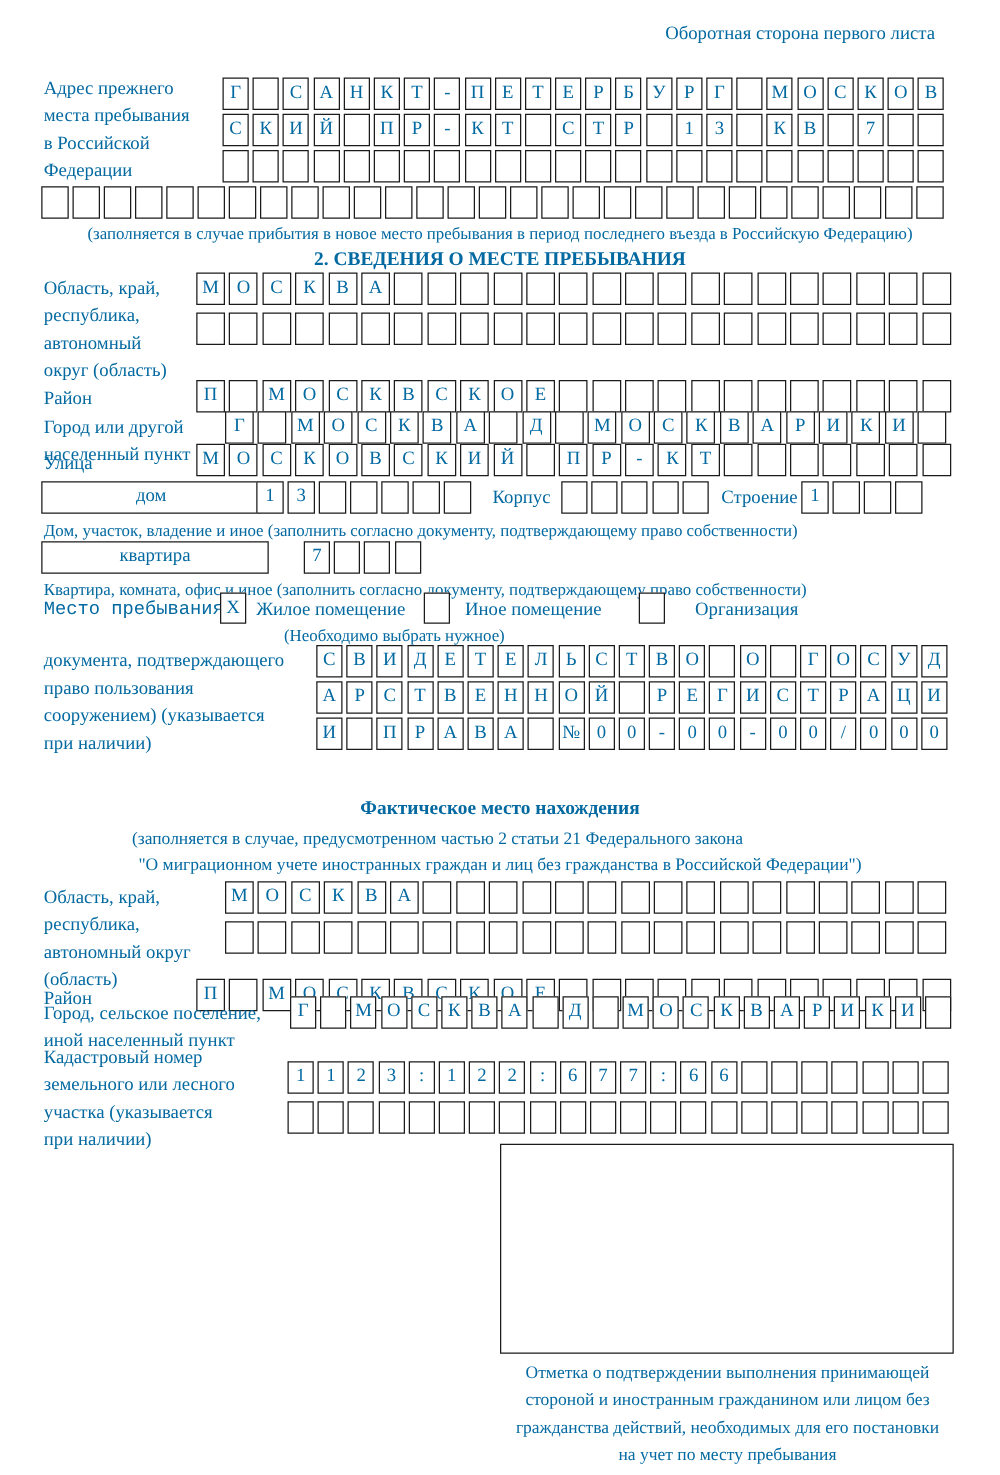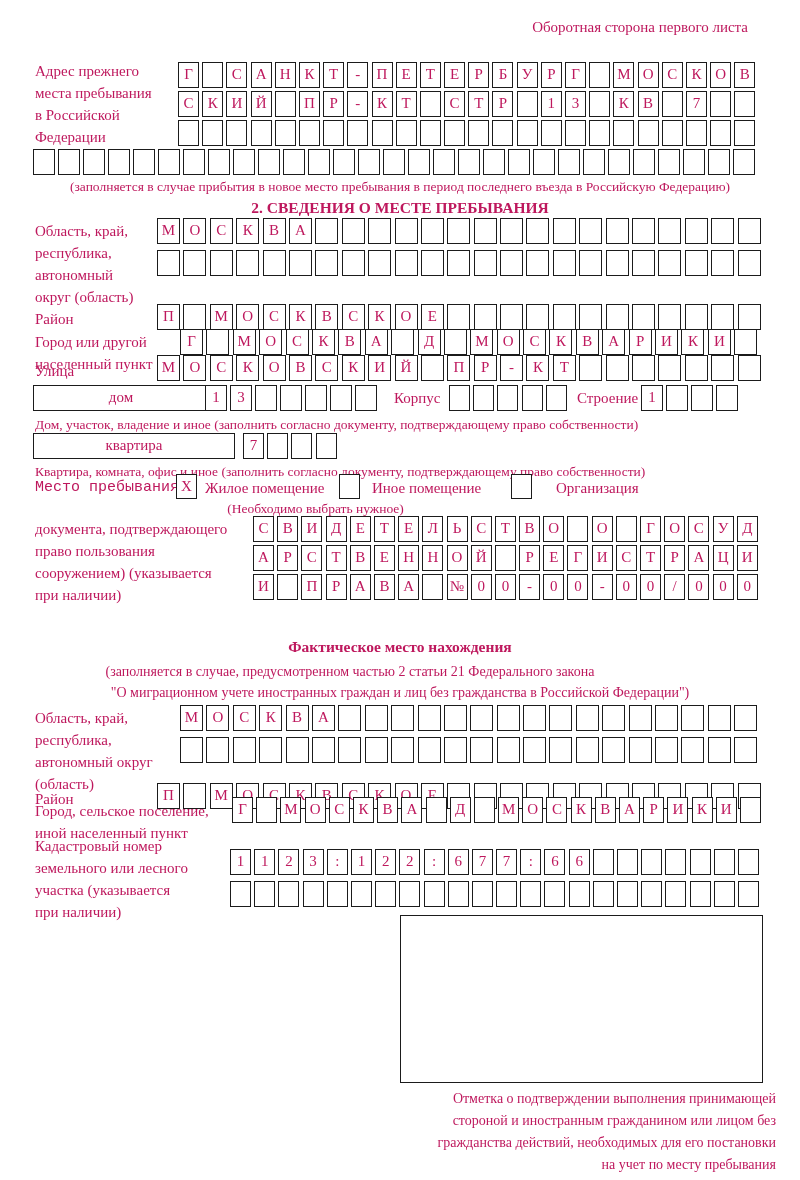--- a/index.html
+++ b/index.html
@@ -1,18 +1,18 @@
 <!DOCTYPE html>
 <html><head>
 <meta charset="utf-8">
 <style>
   * { margin:0; padding:0; box-sizing:border-box; }
   html,body { background:#ffffff; }
   .page { position:relative; width:800px; height:1180px; background:#fff;
-          font-family:"Liberation Serif","DejaVu Serif",serif; color:#be185d;
+          font-family:"Liberation Serif","DejaVu Serif",serif; color:#0369a1;
           overflow:hidden; }
   .abs { position:absolute; }
   .lbl { font-size:15px; line-height:22px; }
   .lbl .ln { white-space:nowrap; }
   .note { font-size:13.5px; line-height:17px; }
   .center { text-align:center; }
   .title { font-size:15.5px; font-weight:bold; }
   .row { position:absolute; white-space:nowrap; font-size:0; }
   .cell { display:inline-block; border:1.6px solid #1b1b1b; height:26px;
           text-align:center; font-size:15px; line-height:23px;
@@ -71,21 +71,21 @@
   <div class="row row-a" style="left:157px; top:355px;"><span class="cell">М</span><span class="cell">О</span><span class="cell">С</span><span class="cell">К</span><span class="cell">О</span><span class="cell">В</span><span class="cell">С</span><span class="cell">К</span><span class="cell">И</span><span class="cell">Й</span><span class="cell"></span><span class="cell">П</span><span class="cell">Р</span><span class="cell">-</span><span class="cell">К</span><span class="cell">Т</span><span class="cell"></span><span class="cell"></span><span class="cell"></span><span class="cell"></span><span class="cell"></span><span class="cell"></span><span class="cell"></span></div>
 
   <div class="widebox" style="left:33px; top:385px; width:176px;">дом</div>
   <div class="row row-c" style="left:205px; top:385px;"><span class="cell">1</span><span class="cell">3</span><span class="cell"></span><span class="cell"></span><span class="cell"></span><span class="cell"></span><span class="cell"></span></div>
   <div class="abs lbl" style="left:394px; top:387px;">Корпус</div>
   <div class="row row-b" style="left:449px; top:385px;"><span class="cell"></span><span class="cell"></span><span class="cell"></span><span class="cell"></span><span class="cell"></span></div>
   <div class="abs lbl" style="left:577px; top:387px;">Строение</div>
   <div class="row row-c" style="left:641px; top:385px;"><span class="cell">1</span><span class="cell"></span><span class="cell"></span><span class="cell"></span></div>
   <div class="abs note" style="left:35px; top:416px;">Дом, участок, владение и иное (заполнить согласно документу, подтверждающему право собственности)</div>
 
-  <div class="widebox" style="left:33px; top:433px; width:202px;">квартира</div>
+  <div class="widebox" style="left:33px; top:433px; width:182px;">квартира</div>
   <div class="row row-b" style="left:243px; top:433px;"><span class="cell">7</span><span class="cell"></span><span class="cell"></span><span class="cell"></span></div>
   <div class="abs note" style="left:35px; top:463px;">Квартира, комната, офис и иное (заполнить согласно документу, подтверждающему право собственности)</div>
 
   <div class="abs lbl" style="left:35px; top:477px;font-family:Liberation Mono, monospace;">Место пребывания:</div>
   <div class="cb" style="left:176px; top:474px;">X</div>
   <div class="abs lbl" style="left:205px; top:477px;">Жилое помещение</div>
   <div class="cb" style="left:339px; top:474px;"></div>
   <div class="abs lbl" style="left:372px; top:477px;">Иное помещение</div>
   <div class="cb" style="left:511px; top:474px;"></div>
   <div class="abs lbl" style="left:556px; top:477px;">Организация</div>
@@ -126,20 +126,20 @@
   <div class="abs lbl" style="left:35px; top:835px; width:190px;">
       <div class="ln">Кадастровый номер</div>
       <div class="ln">земельного или лесного</div>
       <div class="ln">участка (указывается</div>
       <div class="ln">при наличии)</div>
     </div>
   <div class="row row-b" style="left:230px; top:849px;"><span class="cell">1</span><span class="cell">1</span><span class="cell">2</span><span class="cell">3</span><span class="cell">:</span><span class="cell">1</span><span class="cell">2</span><span class="cell">2</span><span class="cell">:</span><span class="cell">6</span><span class="cell">7</span><span class="cell">7</span><span class="cell">:</span><span class="cell">6</span><span class="cell">6</span><span class="cell"></span><span class="cell"></span><span class="cell"></span><span class="cell"></span><span class="cell"></span><span class="cell"></span><span class="cell"></span></div>
   <div class="row row-b" style="left:230px; top:881px;"><span class="cell"></span><span class="cell"></span><span class="cell"></span><span class="cell"></span><span class="cell"></span><span class="cell"></span><span class="cell"></span><span class="cell"></span><span class="cell"></span><span class="cell"></span><span class="cell"></span><span class="cell"></span><span class="cell"></span><span class="cell"></span><span class="cell"></span><span class="cell"></span><span class="cell"></span><span class="cell"></span><span class="cell"></span><span class="cell"></span><span class="cell"></span><span class="cell"></span></div>
 
   <div class="stamp" style="left:400px; top:915px; width:363px; height:168px;"></div>
-  <div class="abs capt center" style="left:388px; top:1088px; width:388px;text-align:right;">
+  <div class="abs capt center" style="left:388px; top:1088px; width:388px;">
       <div class="ln">Отметка о подтверждении выполнения принимающей</div>
       <div class="ln">стороной и иностранным гражданином или лицом без</div>
       <div class="ln">гражданства действий, необходимых для его постановки</div>
       <div class="ln">на учет по месту пребывания</div>
     </div>
 
 </div>
 
 </body></html>

